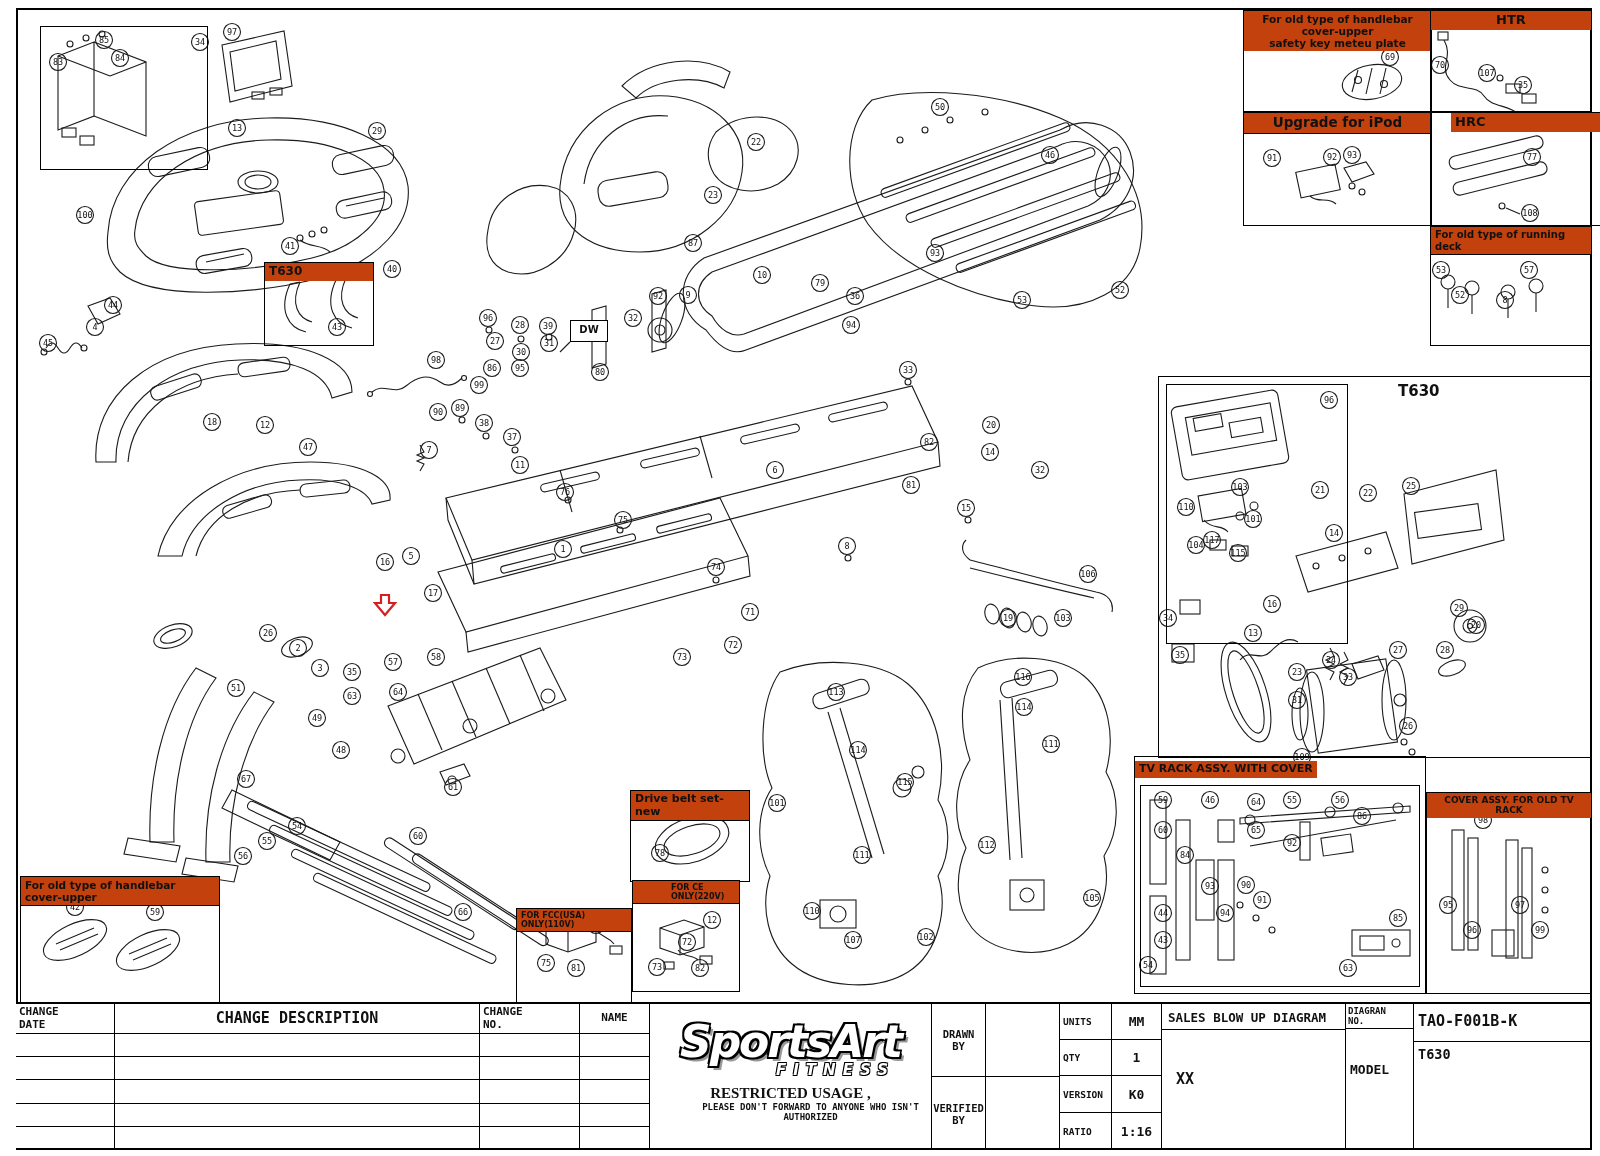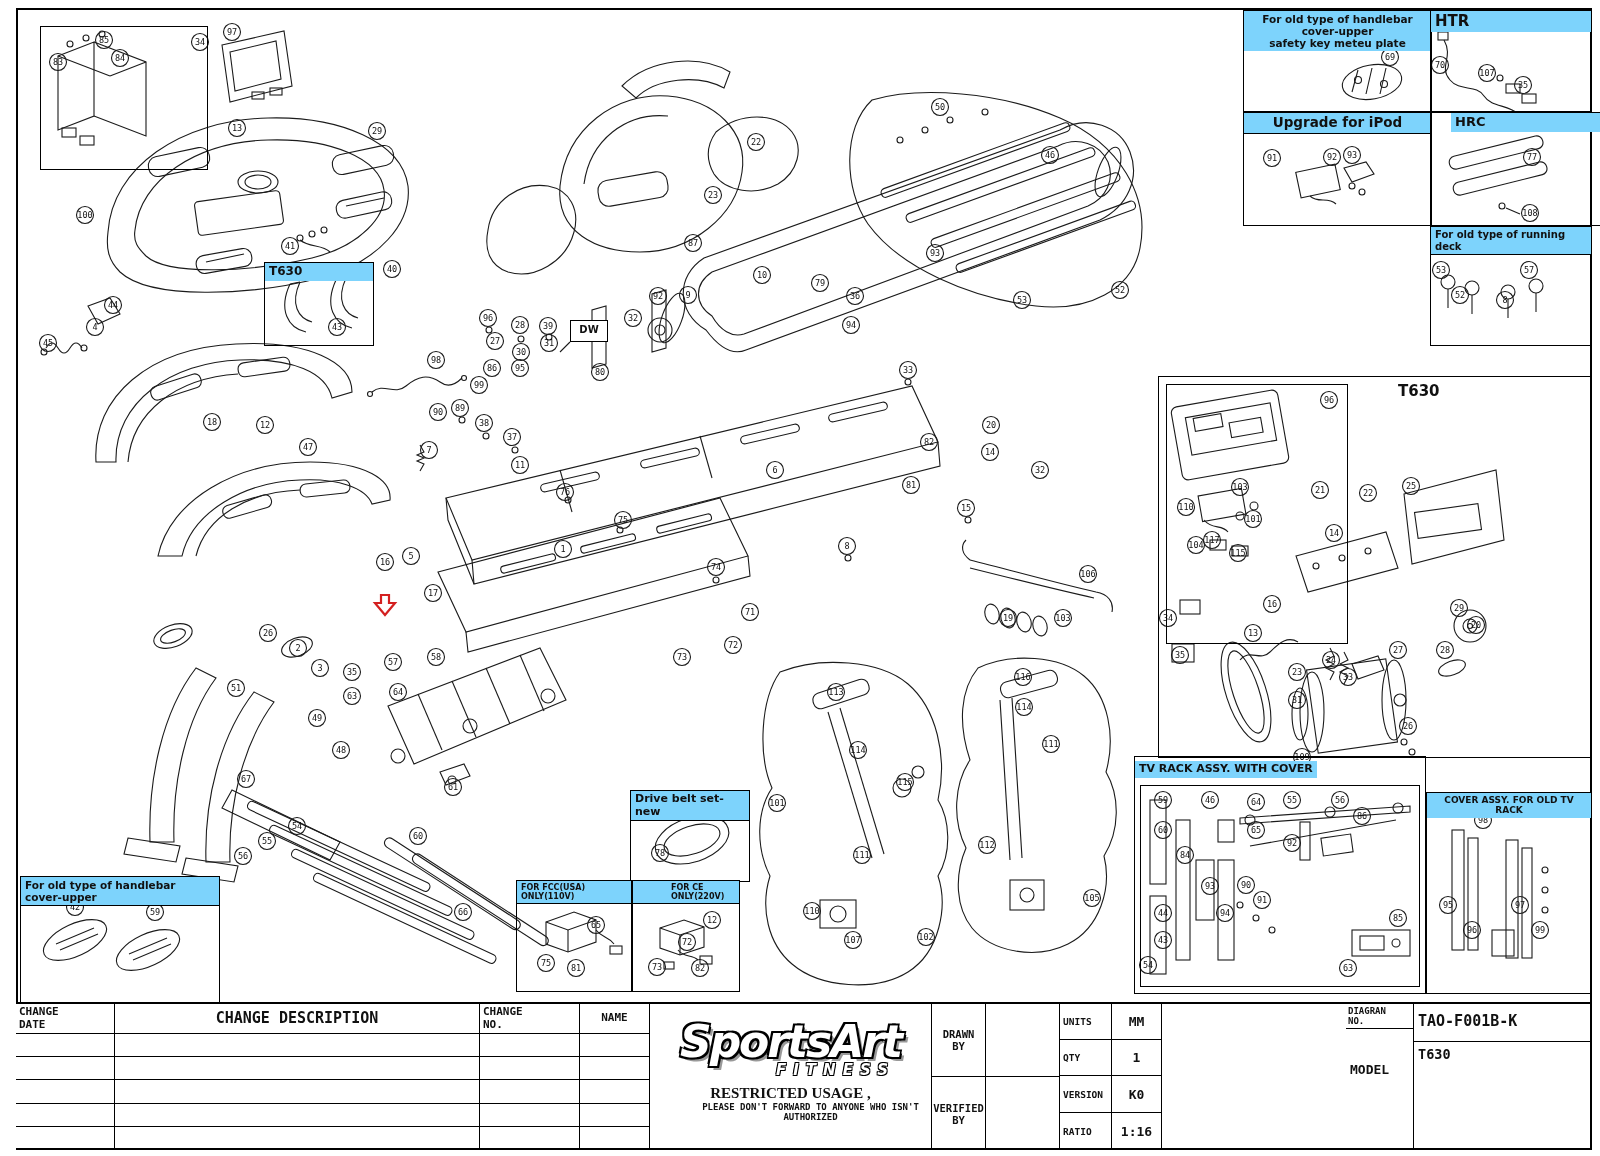--- a/index.html
+++ b/index.html
@@ -5,21 +5,21 @@
   html,body{margin:0;padding:0;background:#fff;}
   #sheet{position:relative;width:1600px;height:1156px;background:#fff;
          font-family:"DejaVu Sans Mono","Liberation Mono",monospace;color:#111;overflow:hidden;}
   #border{position:absolute;left:16px;top:8px;width:1572px;height:1138px;border:2px solid #000;}
   #diagram-svg{position:absolute;left:0;top:0;width:1600px;height:1156px;}
   #diagram-svg path,#diagram-svg rect,#diagram-svg ellipse,#diagram-svg circle,
   #diagram-svg line,#diagram-svg polyline,#diagram-svg polygon{fill:none;stroke:#1b1b1b;stroke-width:1.1;}
   .callout-circle{fill:#fff;stroke:#111;stroke-width:1.1;}
   .callout-num{font:8.5px "DejaVu Sans Mono",monospace;text-anchor:middle;fill:#111;stroke:none;}
   .inset{position:absolute;border:1.6px solid #000;}
-  .inset-label{display:block;background:#7dd3fc;font-family:"DejaVu Sans","Liberation Sans",sans-serif;
+  .inset-label{display:block;background:#c2410c;font-family:"DejaVu Sans","Liberation Sans",sans-serif;
                font-weight:600;color:#111;line-height:1.15;padding:2px 4px;}
   .lbl-line{border-bottom:1.4px solid #000;}
   .pre{white-space:pre-line;}
   .flag{position:absolute;border:1.5px solid #000;background:#fff;font:bold 10px "DejaVu Sans",sans-serif;
         text-align:center;line-height:18px;}
   .floating-label{position:absolute;font-family:"DejaVu Sans",sans-serif;font-weight:600;color:#111;}
 
   
   #titleblock{position:absolute;left:16px;top:1002px;width:1574px;height:146px;background:#fff;
               border-top:2px solid #000;box-sizing:border-box;}
@@ -769,21 +769,21 @@
   <div class="inset" style="left:264px;top:262px;width:108px;height:82px;">
     <span class="inset-label" style="font-size:12px;">T630</span>
   </div>
 
   <div class="inset" style="left:1243px;top:10px;width:187px;height:100px;">
     <span class="inset-label pre" style="font-size:10.5px;text-align:center;">For old type of handlebar cover-upper
 safety key meteu plate</span>
   </div>
 
   <div class="inset" style="left:1430px;top:10px;width:160px;height:100px;">
-    <span class="inset-label" style="font-size:15px;text-align:left;">HTR</span>
+    <span class="inset-label" style="font-size:13px;text-align:center;">HTR</span>
   </div>
 
   <div class="inset" style="left:1243px;top:112px;width:187px;height:112px;">
     <span class="inset-label lbl-line" style="font-size:13.5px;text-align:center;">Upgrade for iPod</span>
   </div>
 
   <div class="inset" style="left:1430px;top:112px;width:160px;height:112px;padding-left:20px;">
     <span class="inset-label" style="font-size:13px;">HRC</span>
   </div>
 
@@ -805,21 +805,21 @@
   </div>
 
   <div class="inset" style="left:20px;top:876px;width:198px;height:126px;">
     <span class="inset-label lbl-line" style="font-size:10.5px;">For old type of handlebar cover-upper</span>
   </div>
 
   <div class="inset" style="left:630px;top:790px;width:118px;height:90px;">
     <span class="inset-label lbl-line" style="font-size:11px;">Drive belt set-new</span>
   </div>
 
-  <div class="inset" style="left:516px;top:880px;width:114px;height:110px;">
+  <div class="inset" style="left:516px;top:908px;width:114px;height:110px;">
     <span class="inset-label lbl-line" style="font-size:8px;">FOR FCC(USA) ONLY(110V)</span>
   </div>
 
   <div class="inset" style="left:632px;top:880px;width:106px;height:110px;">
     <span class="inset-label lbl-line" style="font-size:8px;padding-left:38px;">FOR CE ONLY(220V)</span>
   </div>
 
   <div class="flag" style="left:570px;top:320px;width:36px;height:20px;">DW</div>
 
   <svg style="position:absolute;left:372px;top:594px;width:26px;height:24px;" viewBox="0 0 26 24">
@@ -873,20 +873,24 @@
 
     <div class="tb sm-label" style="left:1044px;top:0;width:52px;height:36px;border-right:1.4px solid #000;border-bottom:1.4px solid #000;">UNITS</div>
     <div class="tb sm-value" style="left:1096px;top:0;width:50px;height:36px;border-right:1.4px solid #000;border-bottom:1.4px solid #000;">MM</div>
     <div class="tb sm-label" style="left:1044px;top:36px;width:52px;height:36px;border-right:1.4px solid #000;border-bottom:1.4px solid #000;">QTY</div>
     <div class="tb sm-value" style="left:1096px;top:36px;width:50px;height:36px;border-right:1.4px solid #000;border-bottom:1.4px solid #000;">1</div>
     <div class="tb sm-label" style="left:1044px;top:72px;width:52px;height:37px;border-right:1.4px solid #000;border-bottom:1.4px solid #000;">VERSION</div>
     <div class="tb sm-value" style="left:1096px;top:72px;width:50px;height:37px;border-right:1.4px solid #000;border-bottom:1.4px solid #000;">K0</div>
     <div class="tb sm-label" style="left:1044px;top:109px;width:52px;height:37px;border-right:1.4px solid #000;">RATIO</div>
     <div class="tb sm-value" style="left:1096px;top:109px;width:50px;height:37px;border-right:1.4px solid #000;">1:16</div>
 
+    <div class="tb" style="left:1146px;top:0;width:184px;height:146px;border-right:1.4px solid #000;">
+      <div class="sales-head" style="border-bottom:1.4px solid #000;padding-bottom:4px;">SALES BLOW UP DIAGRAM</div>
+      <div class="xx">XX</div>
+    </div>
 
     <div class="tb" style="left:1330px;top:0;width:68px;height:146px;border-right:1.4px solid #000;">
       <div class="diag-label pre" style="border-bottom:1.4px solid #000;height:20px;">DIAGRAN
 NO.</div>
       <div class="model-label">MODEL</div>
     </div>
 
     <div class="tb" style="left:1398px;top:0;width:176px;height:146px;">
       <div class="diag-value" style="border-bottom:1.4px solid #000;height:21px;">TAO-F001B-K</div>
       <div class="model-value">T630</div>

